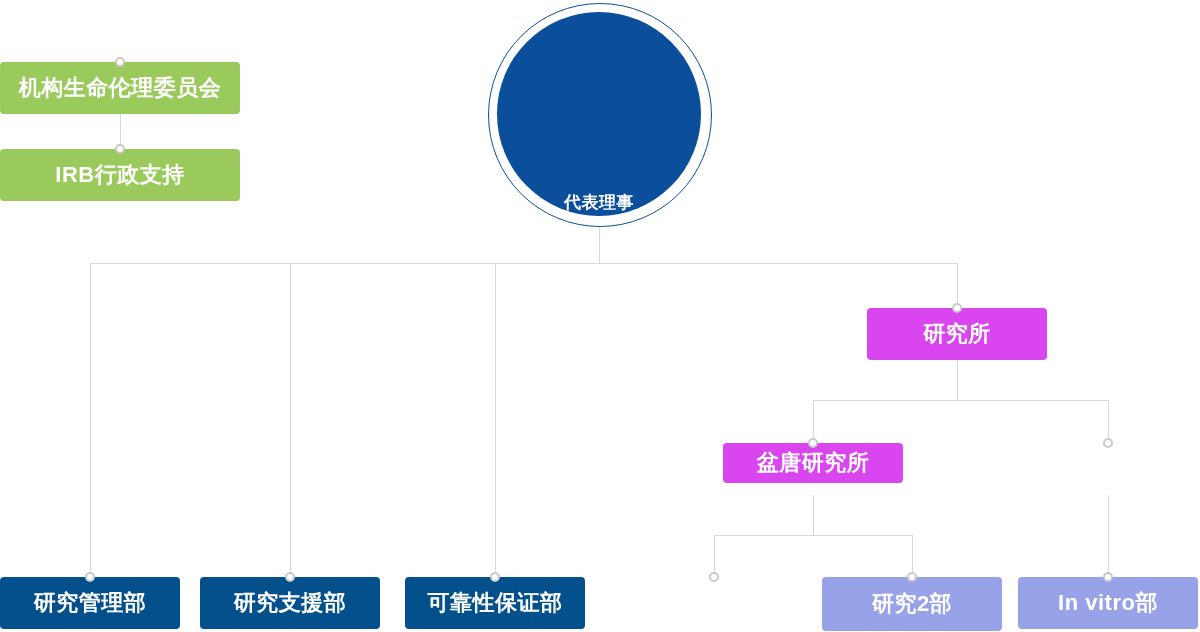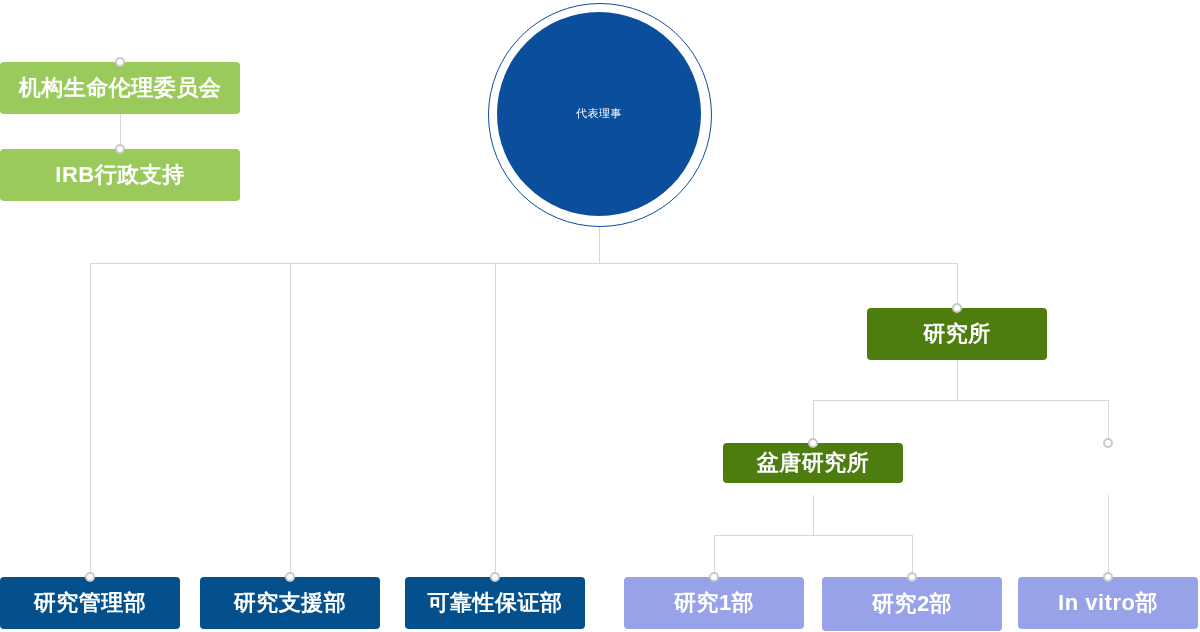--- a/index.html
+++ b/index.html
@@ -23,44 +23,44 @@
     justify-content: center;
     color: #ffffff;
     font-weight: bold;
     font-size: 22px;
     border-radius: 4px;
     z-index: 1;
     letter-spacing: 0.5px;
   }
   .green { background: #9aca5b; }
   .navy { background: #04508c; }
-  .indigo { background: #4d7c0f; }
+  .indigo { background: #d946ef; }
   .periwinkle { background: #98a2e8; }
   .root-ring {
     position: absolute;
     left: 488px; top: 3px;
     width: 222px; height: 222px;
     border: 1px solid #0b4e9c;
     border-radius: 50%;
     background: #ffffff;
     z-index: 1;
   }
   .root-circle {
     position: absolute;
     left: 497px; top: 12px;
     width: 204px; height: 204px;
     border-radius: 50%;
     background: #0b4e9c;
     color: #ffffff;
     display: flex;
     flex-direction: column;
     align-items: center;
-    justify-content: center;
-    font-weight: normal;
-    font-size: 11px;
+    justify-content: flex-end;
+    font-weight: bold;
+    font-size: 17px;
     line-height: 1.6;
     text-align: center;
     z-index: 2;
     letter-spacing: 0.5px;
   }
   .dot {
     position: absolute;
     width: 10px; height: 10px;
     box-sizing: border-box;
     background: #ffffff;
@@ -113,23 +113,20 @@
     <span>研究支援部</span>
   </div>
 
   <div class="node indigo" style="left:867px;top:308px;width:180px;height:52px">
     <span>研究所</span>
   </div>
   <div class="node indigo" style="left:723px;top:443px;width:180px;height:40px">
     <span>盆唐研究所</span>
   </div>
 
-  <div class="node periwinkle" style="left:624px;top:577px;width:180px;height:52px">
-    <span>研究1部</span>
-  </div>
   <div class="node periwinkle" style="left:822px;top:577px;width:180px;height:54px">
     <span>研究2部</span>
   </div>
   <div class="node periwinkle" style="left:1018px;top:577px;width:180px;height:52px">
     <span>In vitro部</span>
   </div>
 
   <div class="dot" style="left:115px;top:57px"></div>
   <div class="dot" style="left:115px;top:144px"></div>
   <div class="dot" style="left:952px;top:303px"></div>

